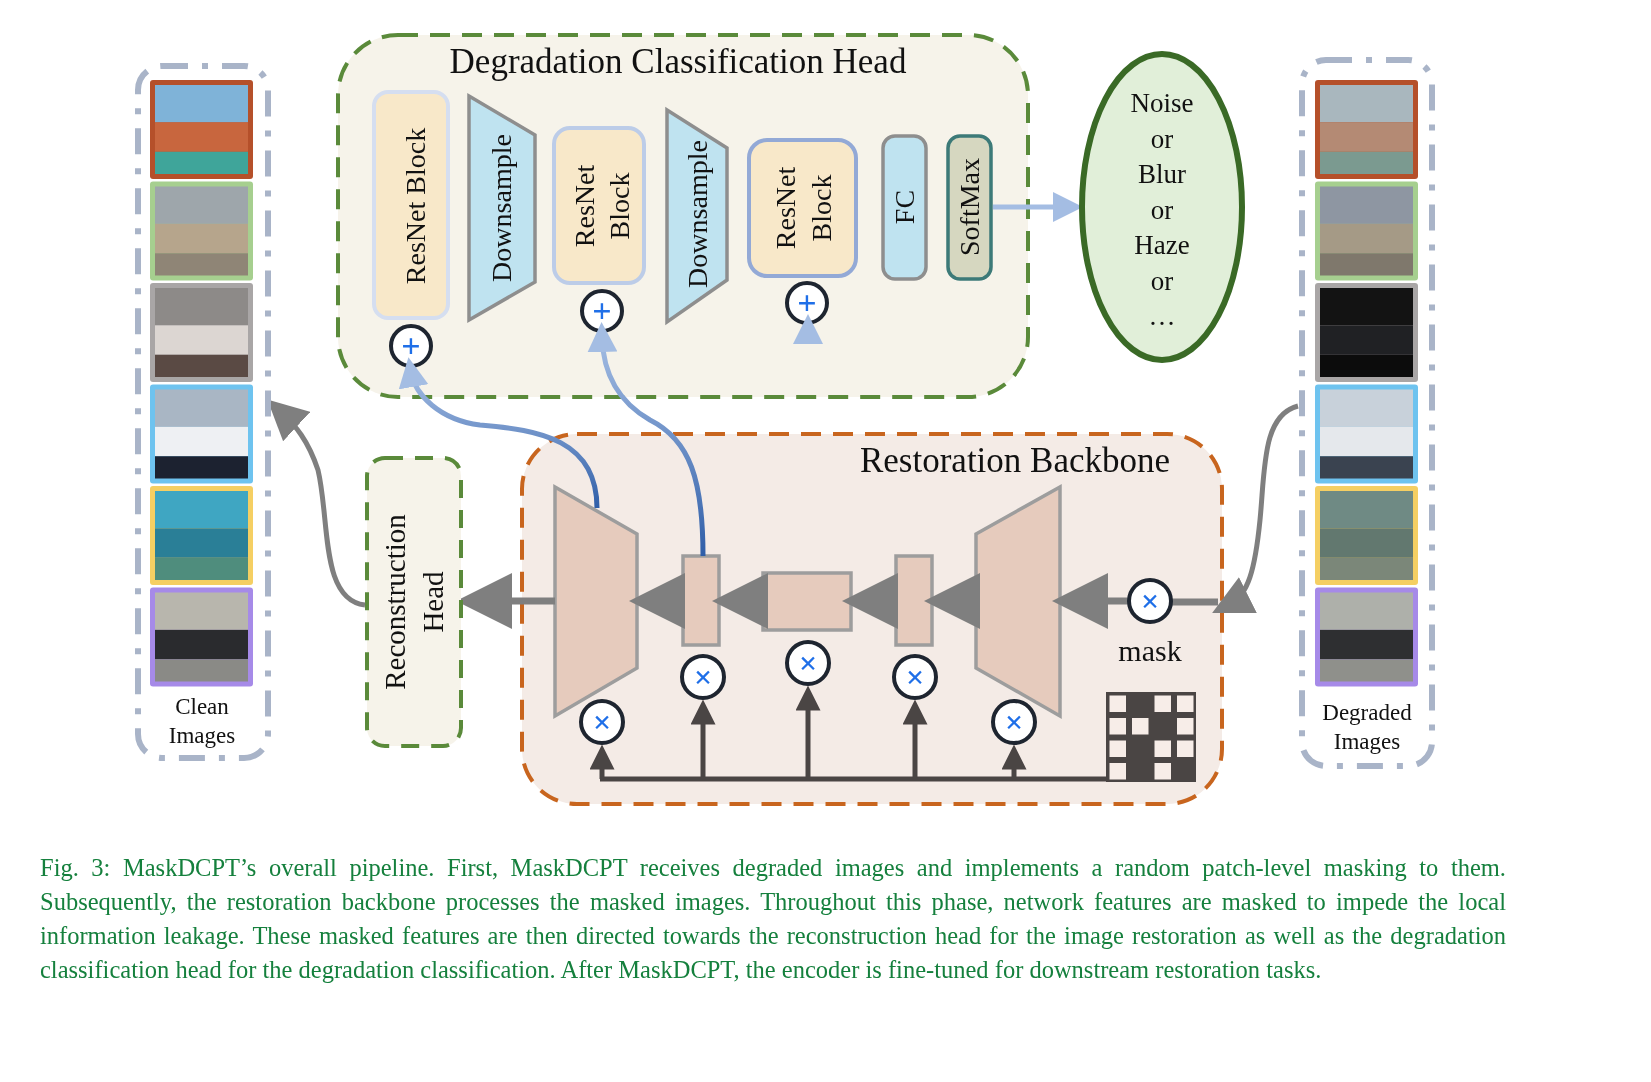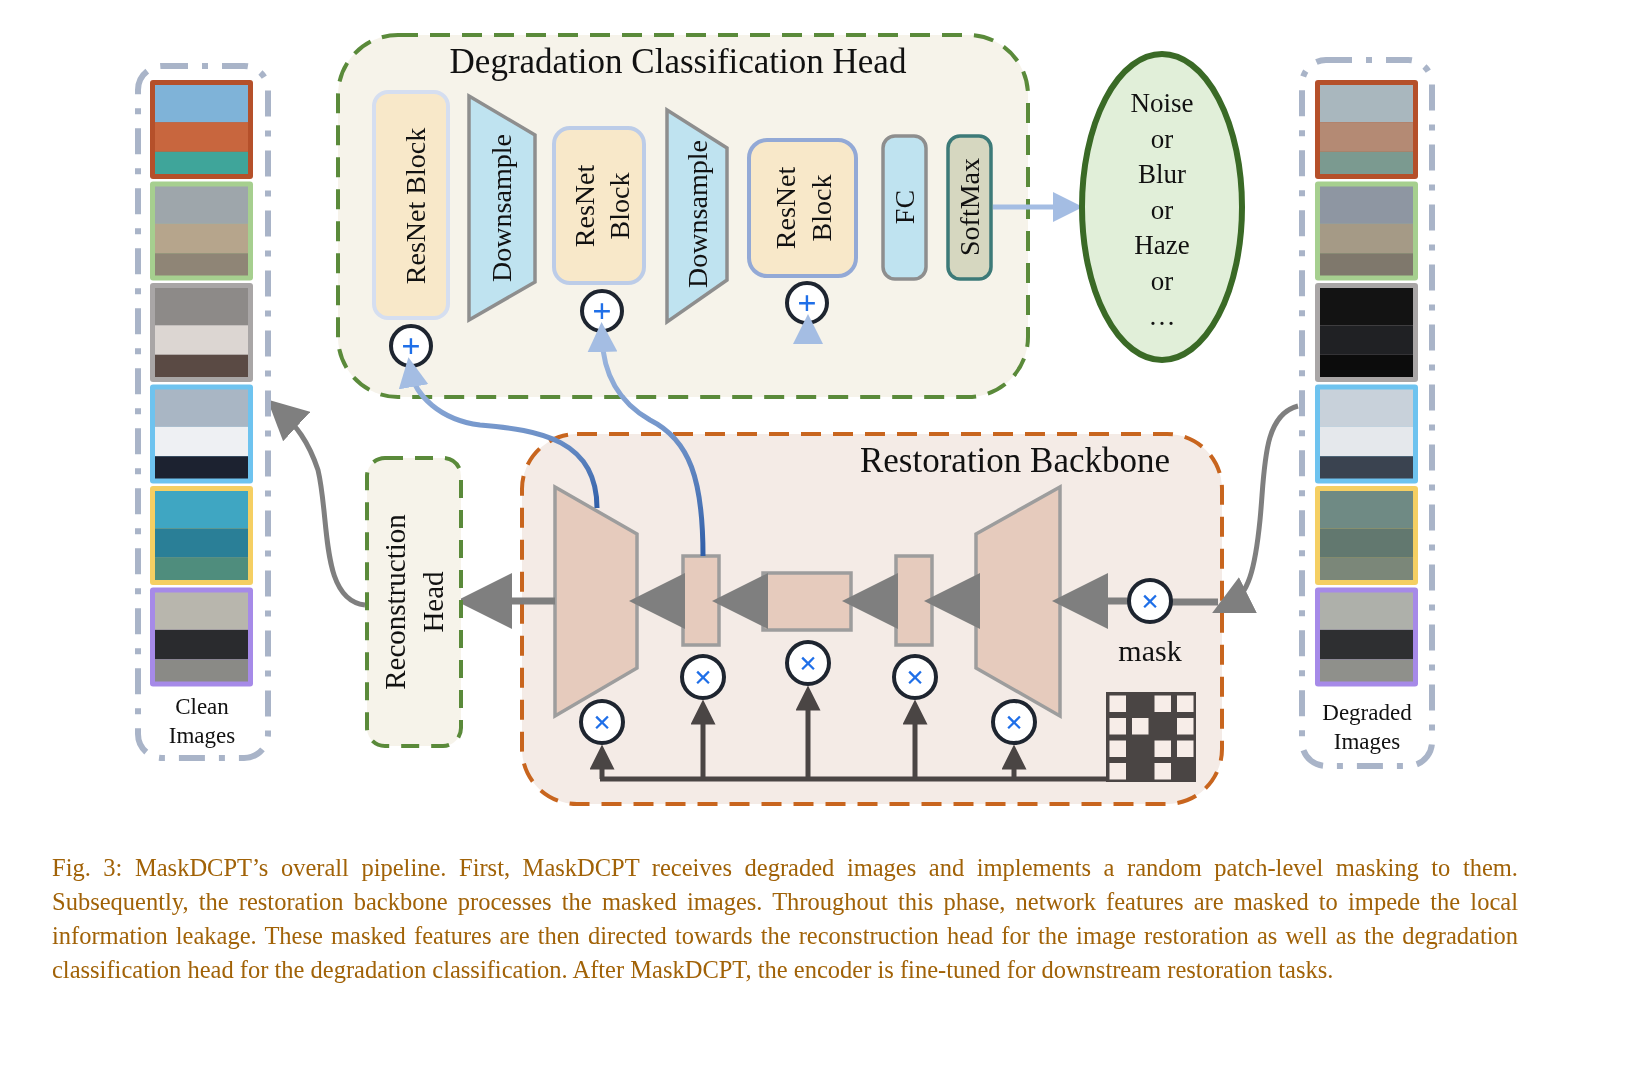--- a/index.html
+++ b/index.html
@@ -1,22 +1,22 @@
 <!DOCTYPE html>
 <html><head>
 <meta charset="utf-8">
 <style>
   html, body { margin: 0; padding: 0; background: #ffffff; }
   body { width: 1651px; height: 1082px; position: relative; overflow: hidden;
          font-family: "Liberation Serif", "DejaVu Serif", serif; color: #111; }
   #fig { position: absolute; left: 0; top: 0; }
   #fig text { font-family: "Liberation Serif", "DejaVu Serif", serif; fill: #111; }
-  .caption { position: absolute; left: 52px; top: 826px; width: 1466px;
+  .caption { position: absolute; left: 40px; top: 826px; width: 1466px;
              font-size: 24.5px; line-height: 34px; text-align: justify;
-             text-align-last: left; color: #a16207; }
+             text-align-last: left; color: #15803d; }
 </style>
 </head>
 <body>
 
 <svg id="fig" width="1651" height="820" viewBox="0 0 1651 820">
   <defs>
     <marker id="arrGray" markerWidth="8" markerHeight="8" refX="4" refY="4" orient="auto" markerUnits="strokeWidth">
       <path d="M0,0 L8,4 L0,8 z" fill="#7f7f7f"></path>
     </marker>
     <marker id="arrDark" markerWidth="5" markerHeight="5" refX="2.5" refY="2.5" orient="auto" markerUnits="strokeWidth">

